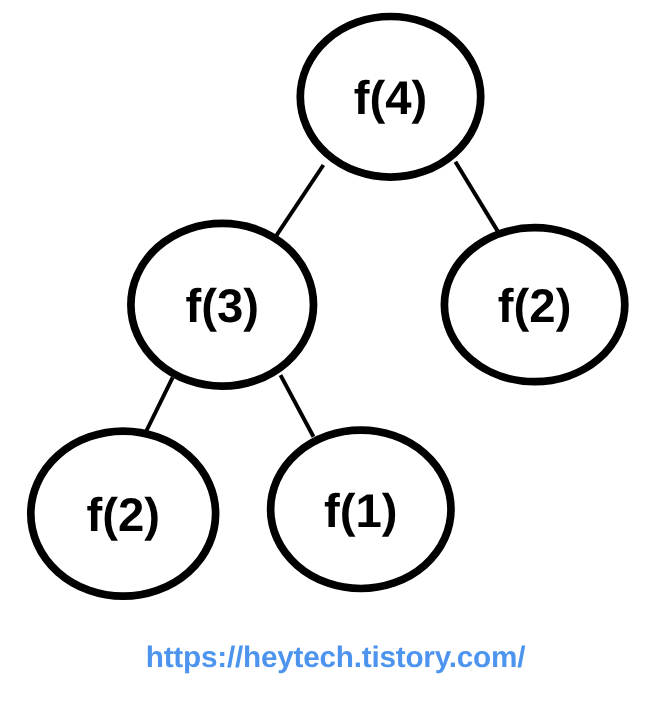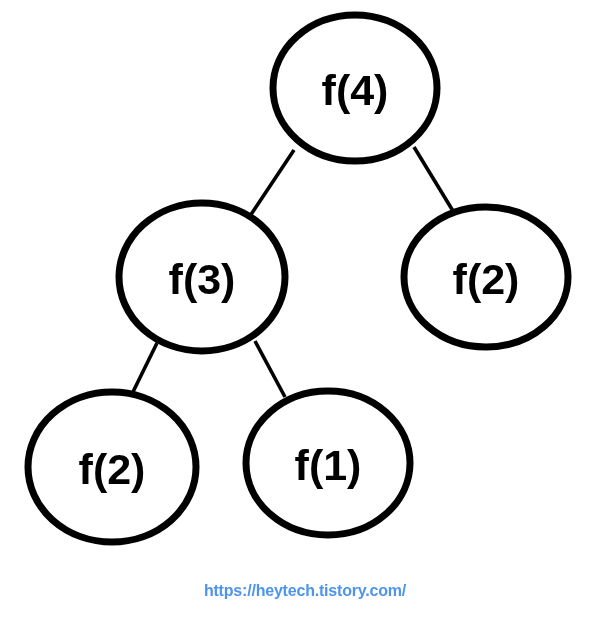--- a/index.html
+++ b/index.html
@@ -46,21 +46,21 @@
     stroke-linecap: butt;
     fill: none;
   }
   .footer-url {
     position: absolute;
     left: 0;
     width: 610px;
     text-align: center;
     font-family: "Liberation Sans", sans-serif;
     font-weight: bold;
-    font-size: 16px;
+    font-size: 27px;
     letter-spacing: -0.2px;
     white-space: nowrap;
   }
 </style>
 </head>
 <body style="background: rgb(255, 255, 255);">
 
 <div id="canvas" style="background: rgb(255, 255, 255); border-radius: 18px;">
 
   <svg id="tree-svg" viewBox="0 0 610 640">

